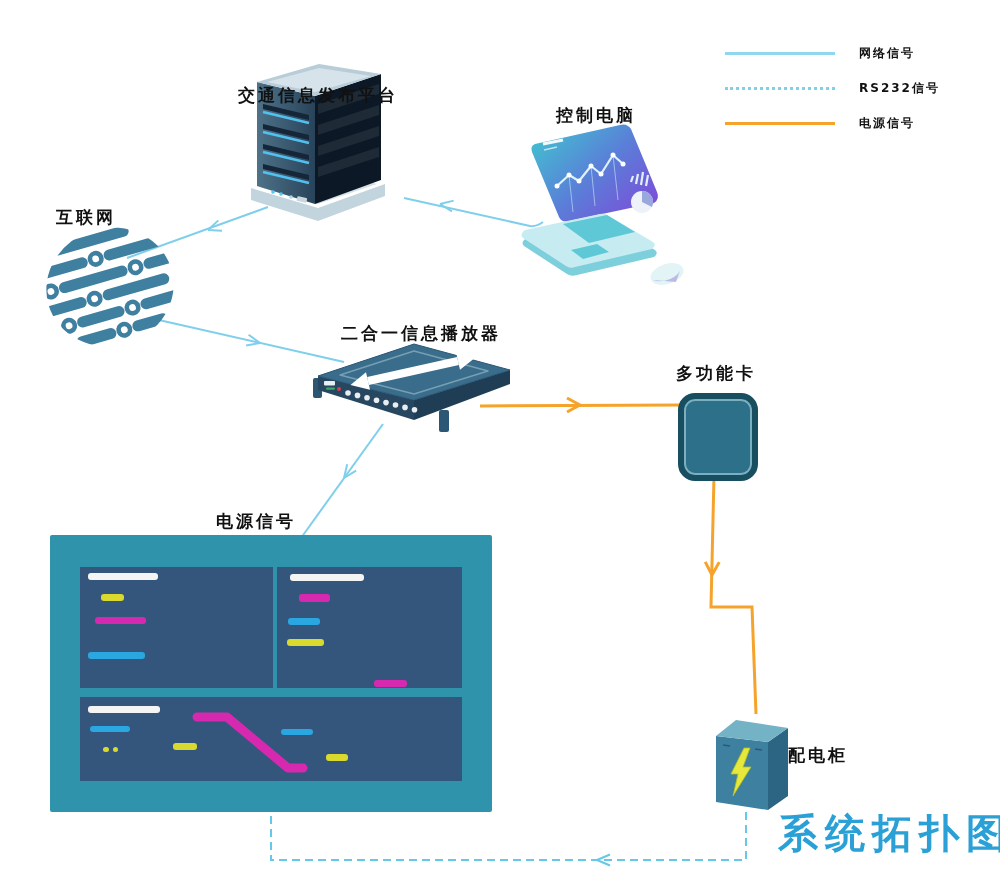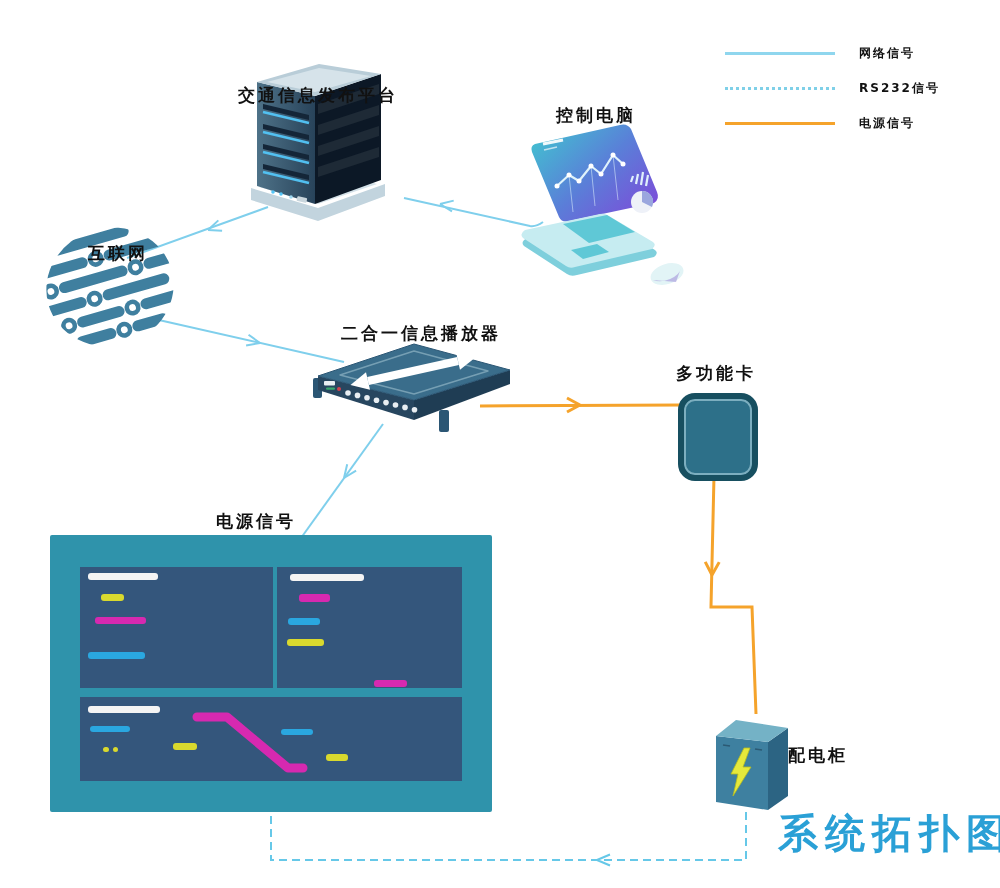--- a/index.html
+++ b/index.html
@@ -295,21 +295,21 @@
   <svg class="icon-abs" style="left:710px; top:712px;" width="84" height="102" viewBox="0 0 84 102">
     <polygon points="58,30 78,16 78,84 58,98" fill="#2c6483"></polygon>
     <polygon points="6,24 58,30 58,98 6,90" fill="#3e80a0"></polygon>
     <polygon points="6,24 26,8 78,16 58,30" fill="#74b2c6"></polygon>
     <line x1="13" y1="33" x2="20" y2="34" stroke="#2c5a74" stroke-width="1.6"></line>
     <line x1="45" y1="37" x2="52" y2="38" stroke="#2c5a74" stroke-width="1.6"></line>
     <polygon points="34,36 21,62 28,62 23,84 41,55 33,55 40,36" fill="#e6e93b" stroke="#b8bc20" stroke-width="0.8"></polygon>
   </svg>
 
   <div class="node-label" style="left:238px; top:36px;margin-top:48px;">交通信息发布平台</div>
-  <div class="node-label" style="left:88px;  top:206px;margin-top:36px;">互联网</div>
+  <div class="node-label" style="left:56px;  top:206px;">互联网</div>
   <div class="node-label" style="left:556px; top:104px;">控制电脑</div>
   <div class="node-label" style="left:341px; top:322px;">二合一信息播放器</div>
   <div class="node-label" style="left:676px; top:362px;">多功能卡</div>
   <div class="node-label" style="left:216px; top:510px;">电源信号</div>
   <div class="node-label" style="left:788px; top:744px;">配电柜</div>
 
   <div class="diagram-title">系统拓扑图</div>
 
 </div>
 

